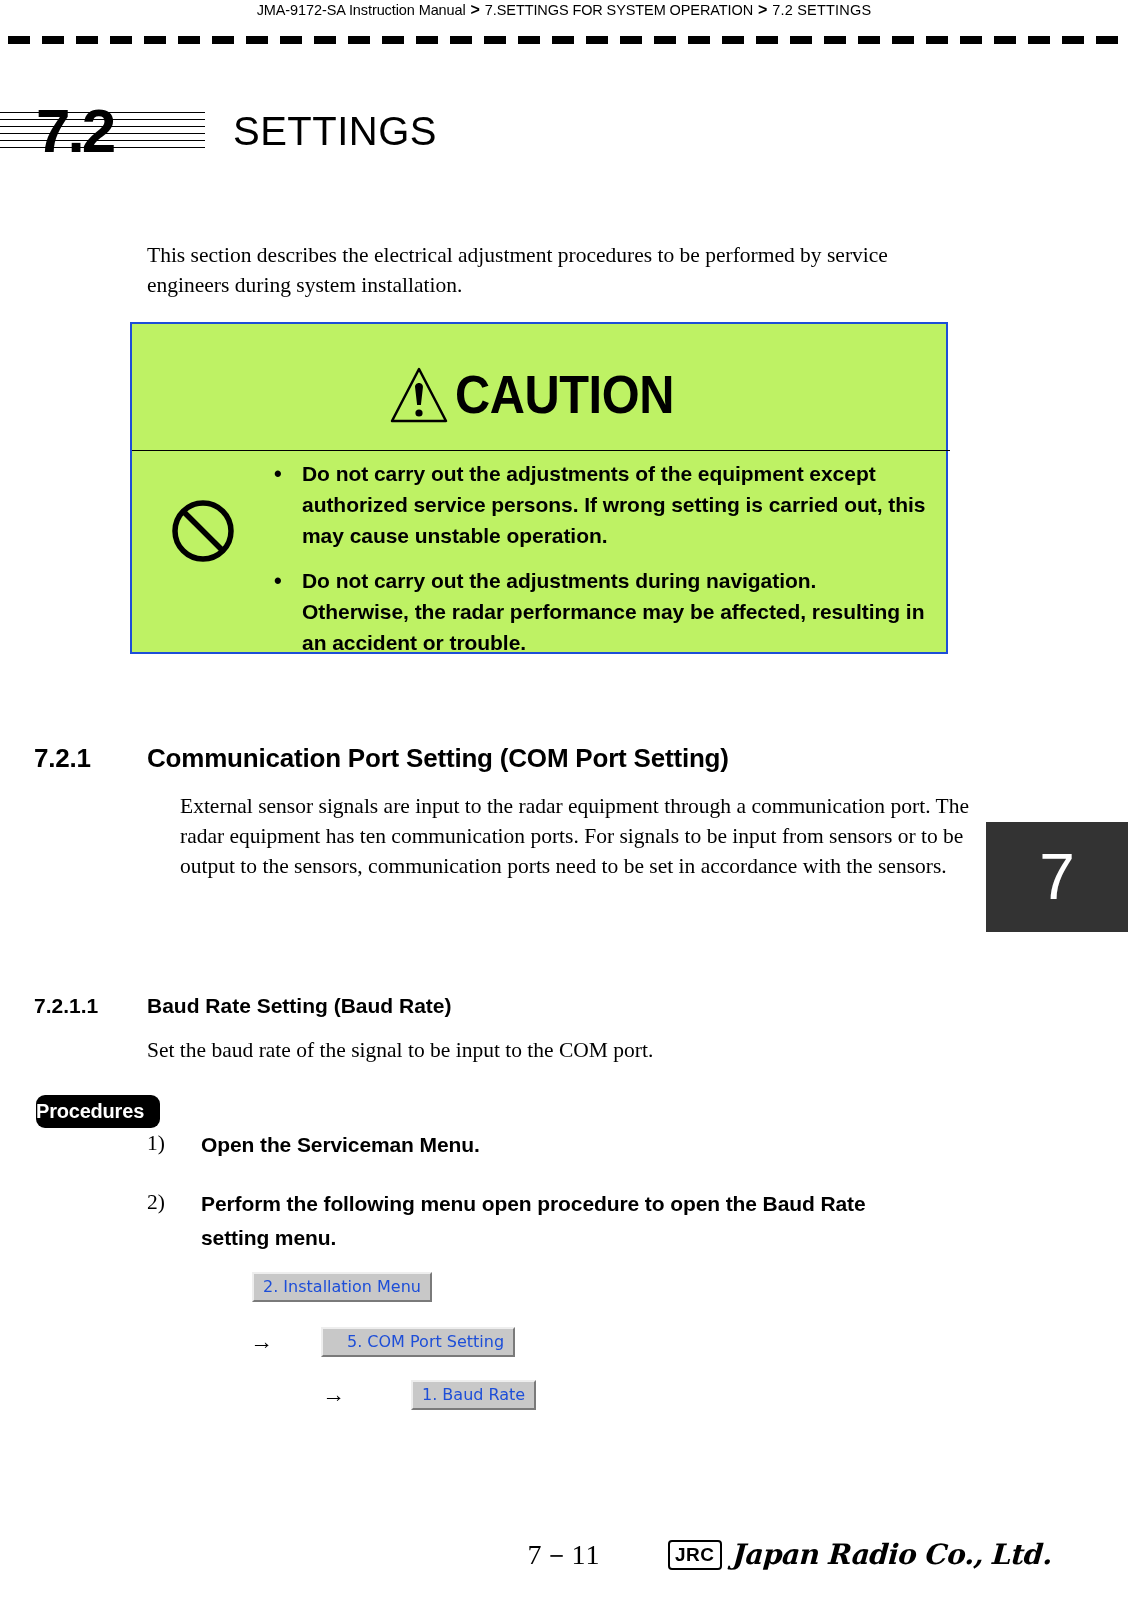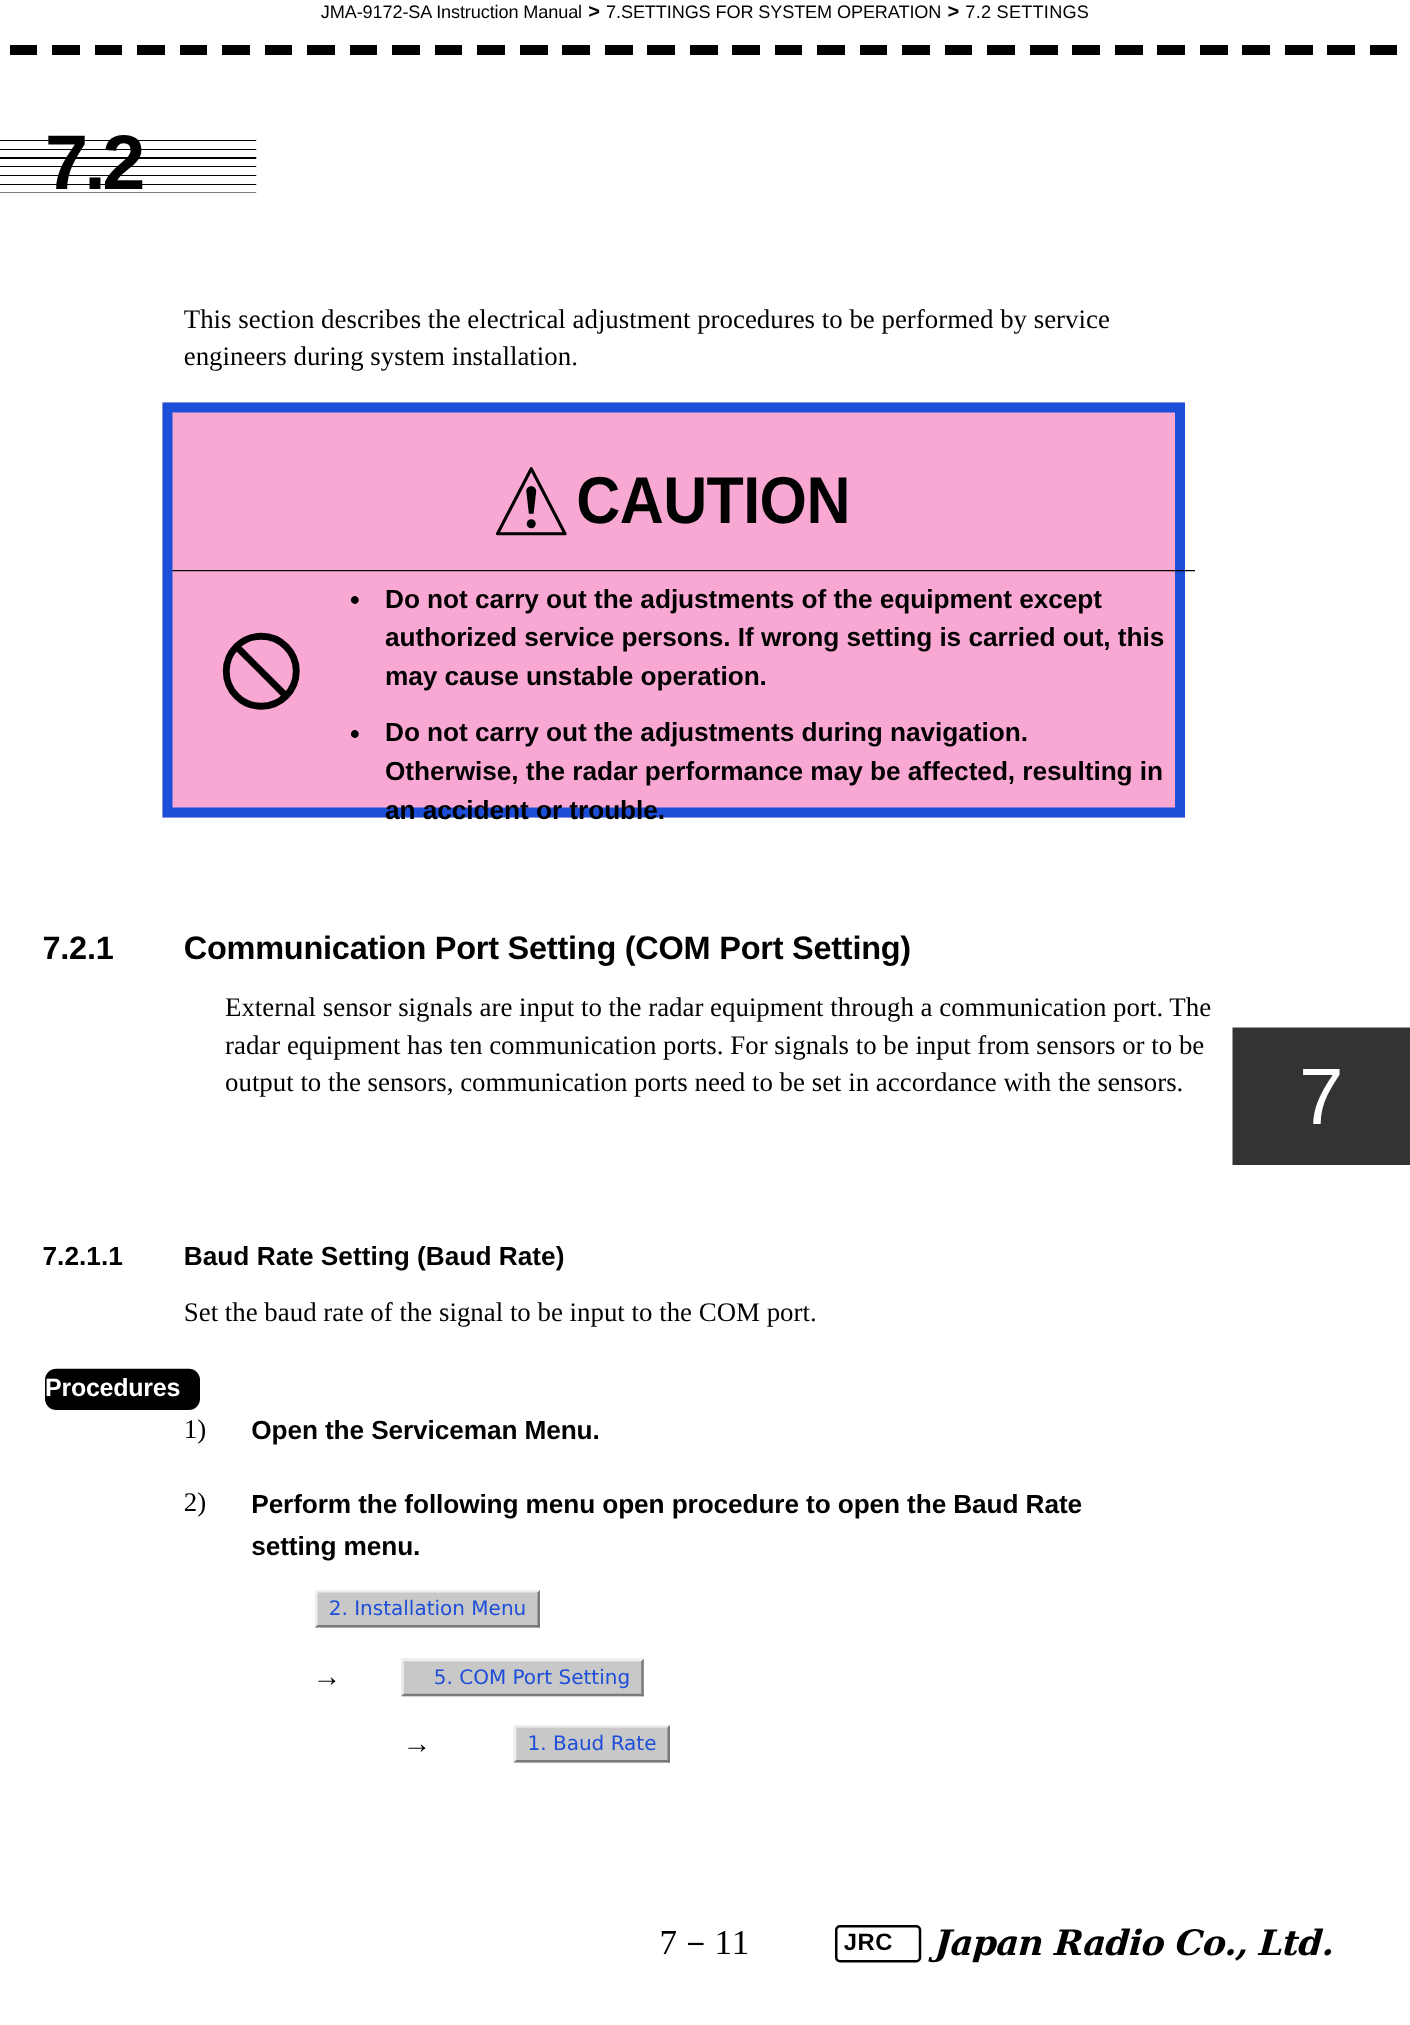--- a/index.html
+++ b/index.html
@@ -101,23 +101,23 @@
     line-height: 30px;
   }
 
   
   .caution-box {
     position: absolute;
     top: 322px;
     left: 130px;
     width: 818px;
     height: 332px;
-    border: 8px solid #1d4ed8;
+    border: 2px solid #1d4ed8;
     box-sizing: border-box;
-    background: #f9a8d4;
+    background: #bef264;
   }
   .caution-head {
     position: absolute;
     top: 32px;
     left: 0;
     width: 818px;
     height: 78px;
     display: flex;
     align-items: center;
     justify-content: center;
@@ -325,21 +325,21 @@
     display: flex;
     align-items: center;
   }
   .jrc-mark {
     border: 2px solid #000;
     border-radius: 4px;
     font-family: "Liberation Sans", sans-serif;
     font-weight: bold;
     font-size: 19px;
     line-height: 19px;
-    padding: 3px 20px 4px 5px;
+    padding: 3px 5px 4px 5px;
     letter-spacing: 0.5px;
   }
   .jrc-name {
     margin-left: 11px;
     font-family: "DejaVu Serif", serif;
     font-style: italic;
     font-weight: bold;
     font-size: 28px;
     line-height: 30px;
     letter-spacing: -0.6px;
@@ -354,20 +354,21 @@
   <span class="sep">&gt;</span>
   <span>7.SETTINGS FOR SYSTEM OPERATION</span>
   <span class="sep">&gt;</span>
   <span class="crumb-last">7.2  SETTINGS</span>
 </div>
 <div class="header-rule"></div>
 
 <div class="chapter-block">
   <div class="stripes"></div>
   <div class="chapter-number">7.2</div>
+  <div class="chapter-title">SETTINGS</div>
 </div>
 
 <div class="intro">This section describes the electrical adjustment procedures to be performed by service engineers during system installation.</div>
 
 <div class="caution-box">
   <div class="caution-head">
     <svg class="warn-tri" viewBox="0 0 60 58">
       <polygon points="30,3 57,55 3,55" fill="none" stroke="#000" stroke-width="2.5" stroke-linejoin="round"></polygon>
       <path d="M30 17 C32.6 17 34.3 19.2 33.9 21.6 L31.9 39 L28.1 39 L26.1 21.6 C25.7 19.2 27.4 17 30 17 Z" fill="#000"></path>
       <circle cx="30" cy="47" r="3.6" fill="#000"></circle>

